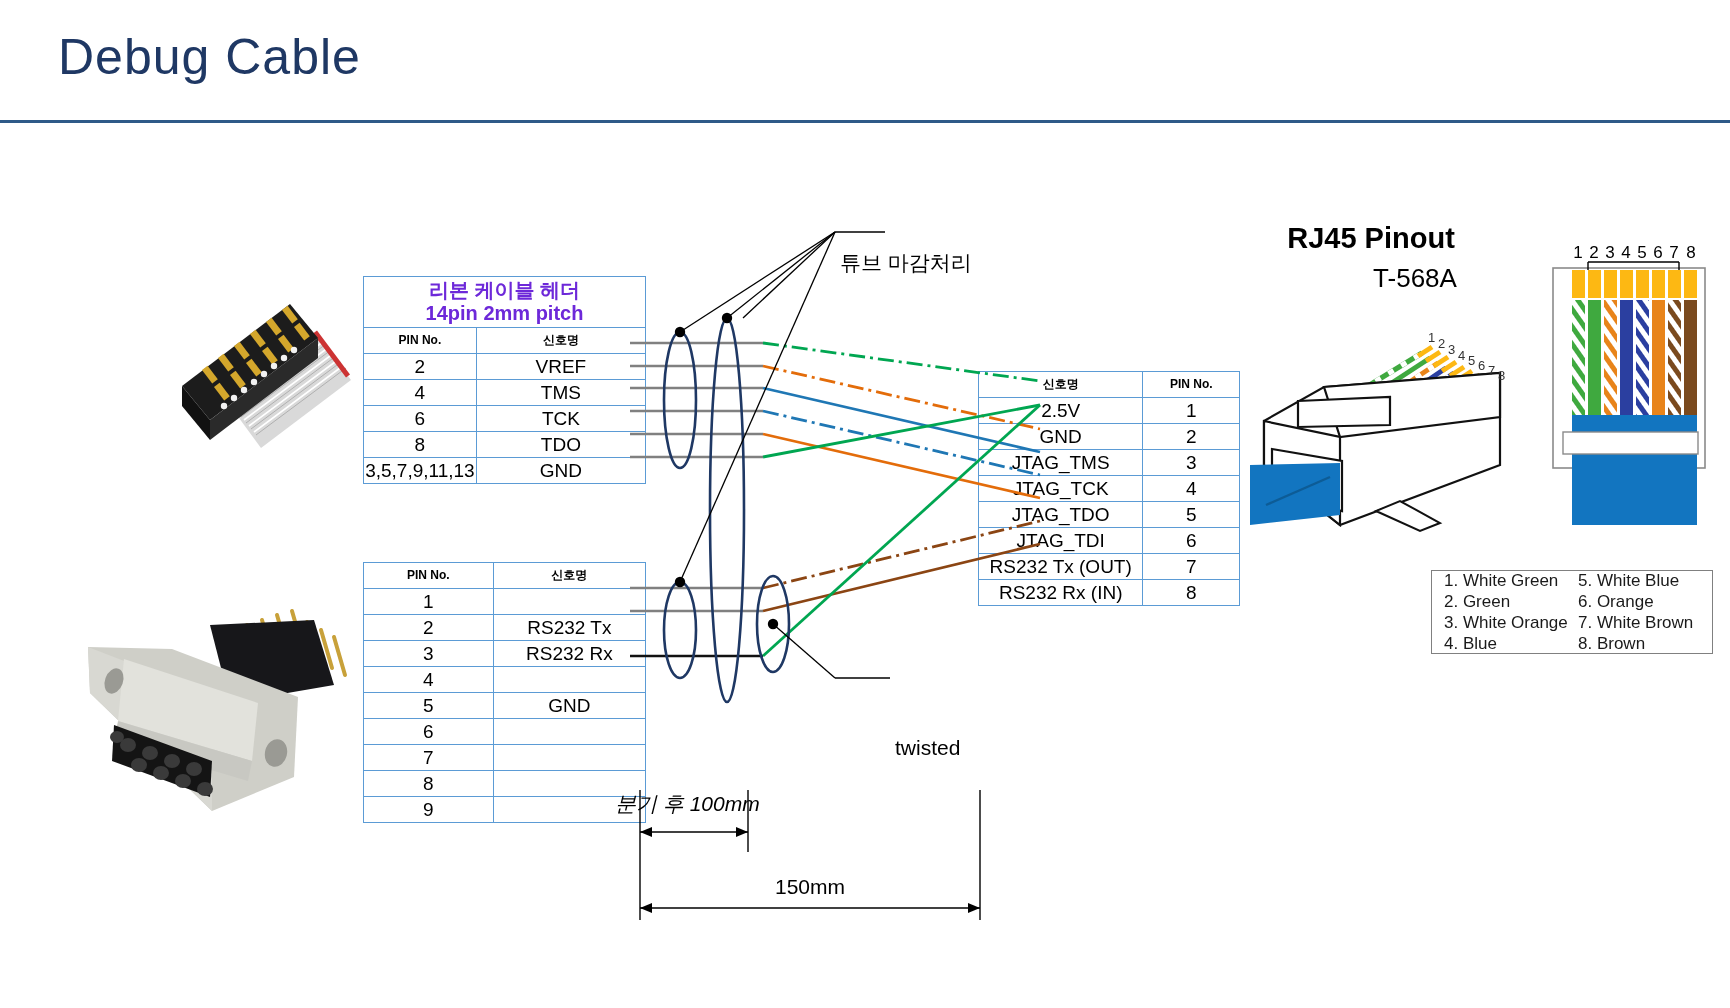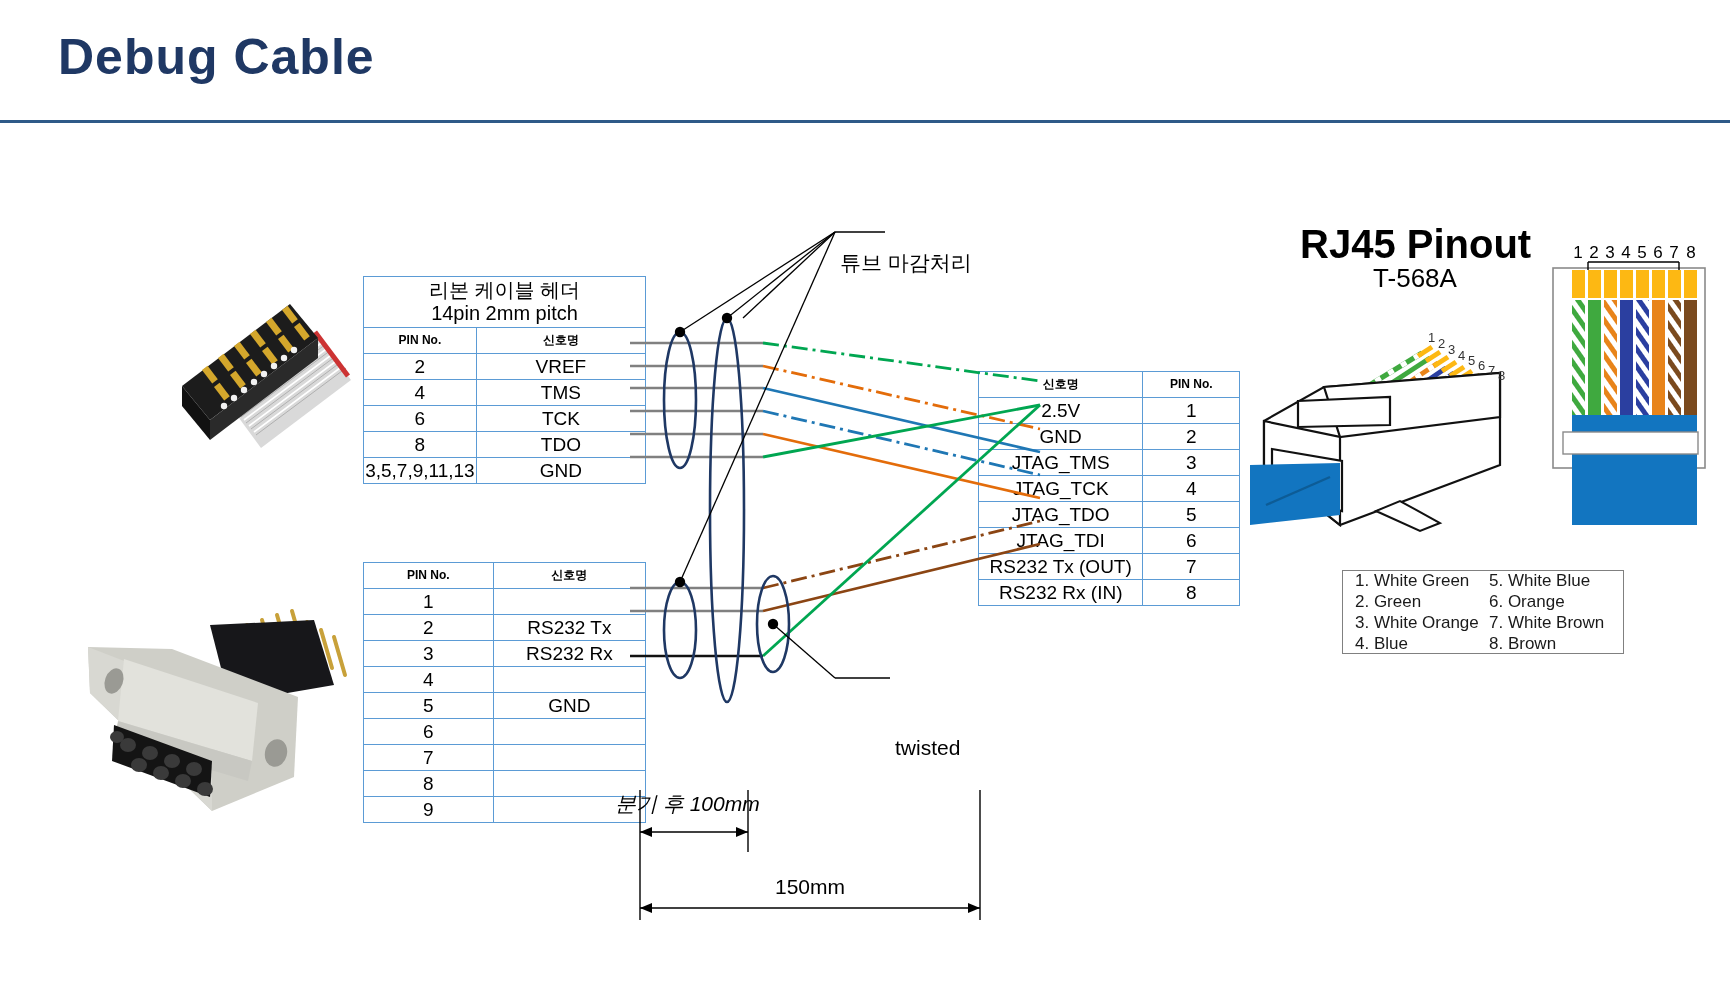--- a/index.html
+++ b/index.html
@@ -7,21 +7,21 @@
     width:1730px;height:1008px;
     background:#ffffff;
     font-family:"Liberation Sans","DejaVu Sans",sans-serif;
     overflow:hidden;position:relative;
   }
   .abs{position:absolute;}
 
   
   #title{
     left:58px;top:28px;
-    font-size:50px;color:#1F3864;font-weight:700;
+    font-size:50px;color:#1F3864;font-weight:400;
     letter-spacing:1px;white-space:nowrap;
   }
   #title-rule{
     left:0px;top:120px;width:1730px;height:3px;
     background:#2E5A88;
   }
 
   
   table.pin{
     border-collapse:collapse;
@@ -30,38 +30,38 @@
   }
   table.pin td,table.pin th{
     border:1.6px solid #5B9BD5;
     text-align:center;
     padding:0;
     height:25px;
     line-height:25px;
     font-weight:400;
   }
   table.pin .ttl{
-    color:#000000;font-weight:normal;font-size:20px;
+    color:#6d28d9;font-weight:bold;font-size:20px;
     line-height:23px;height:auto;padding:2px 0;
   }
   table.pin .hd{font-weight:bold;font-size:12px;}
 
   
   #rj45-title{
-    left:1300px;top:222px;width:230px;text-align:center;
-    font-size:40px;font-weight:bold;color:#000;white-space:nowrap;
+    left:1256px;top:222px;width:230px;text-align:center;
+    font-size:29px;font-weight:bold;color:#000;white-space:nowrap;
   }
   #rj45-sub{
     left:1300px;top:263px;width:230px;text-align:center;
     font-size:26px;font-weight:400;color:#000;
   }
 
   
   #legend{
-    left:1342px;top:570px;width:282px;height:84px;
+    left:1431px;top:570px;width:282px;height:84px;
     border:1.4px solid #808080;background:#fff;
     box-sizing:border-box;
     display:grid;grid-template-columns:1fr 1fr;
     align-content:center;
     padding:4px 0 4px 12px;
     font-size:17px;color:#1a1a1a;line-height:21px;
   }
 
   
   .diaglabel{font-size:21px;color:#000;white-space:nowrap;}

